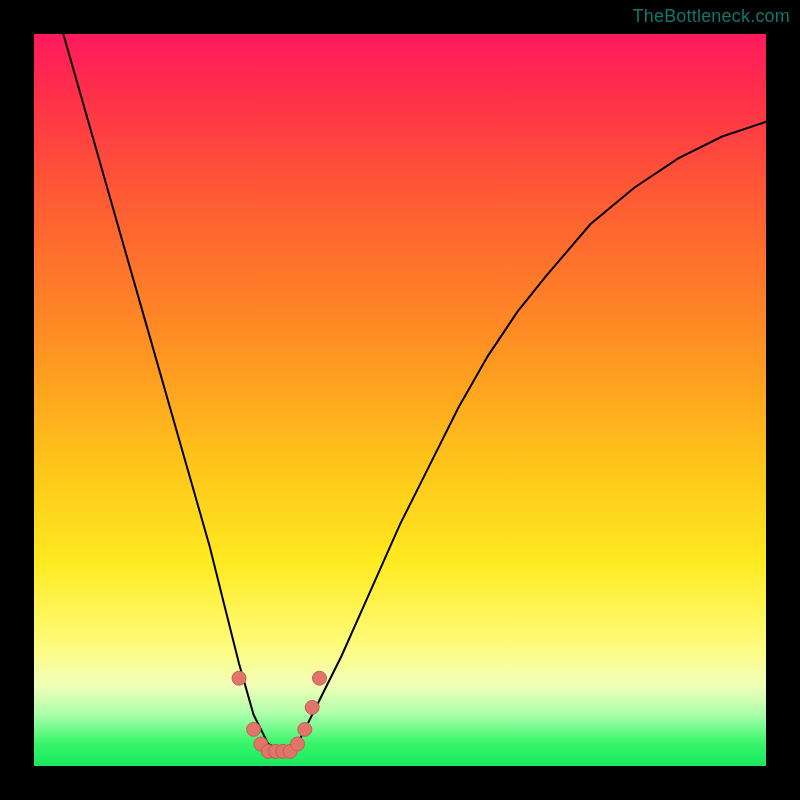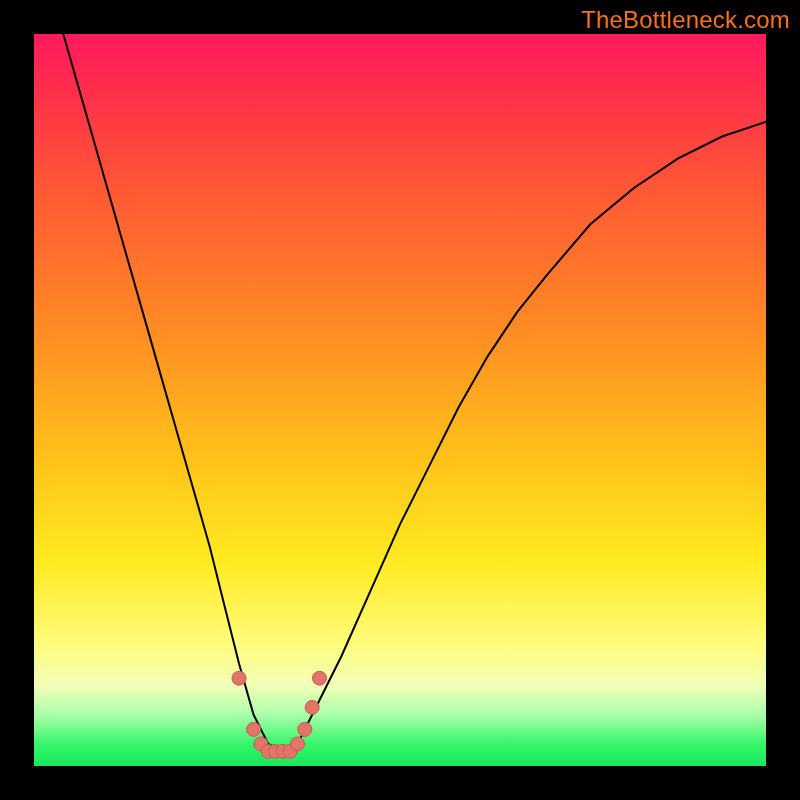--- a/index.html
+++ b/index.html
@@ -47,22 +47,22 @@
   svg.curve {
     position: absolute;
     inset: 0;
     width: 100%;
     height: 100%;
   }
   .watermark {
     position: absolute;
     top: 6px;
     right: 10px;
-    color: #f97316;
-    font-size: 24px;
+    color: #0f766e;
+    font-size: 18px;
     font-weight: 500;
     letter-spacing: 0.2px;
     user-select: none;
   }
 </style>
 </head>
 <body>
 
 <div class="frame">
 

